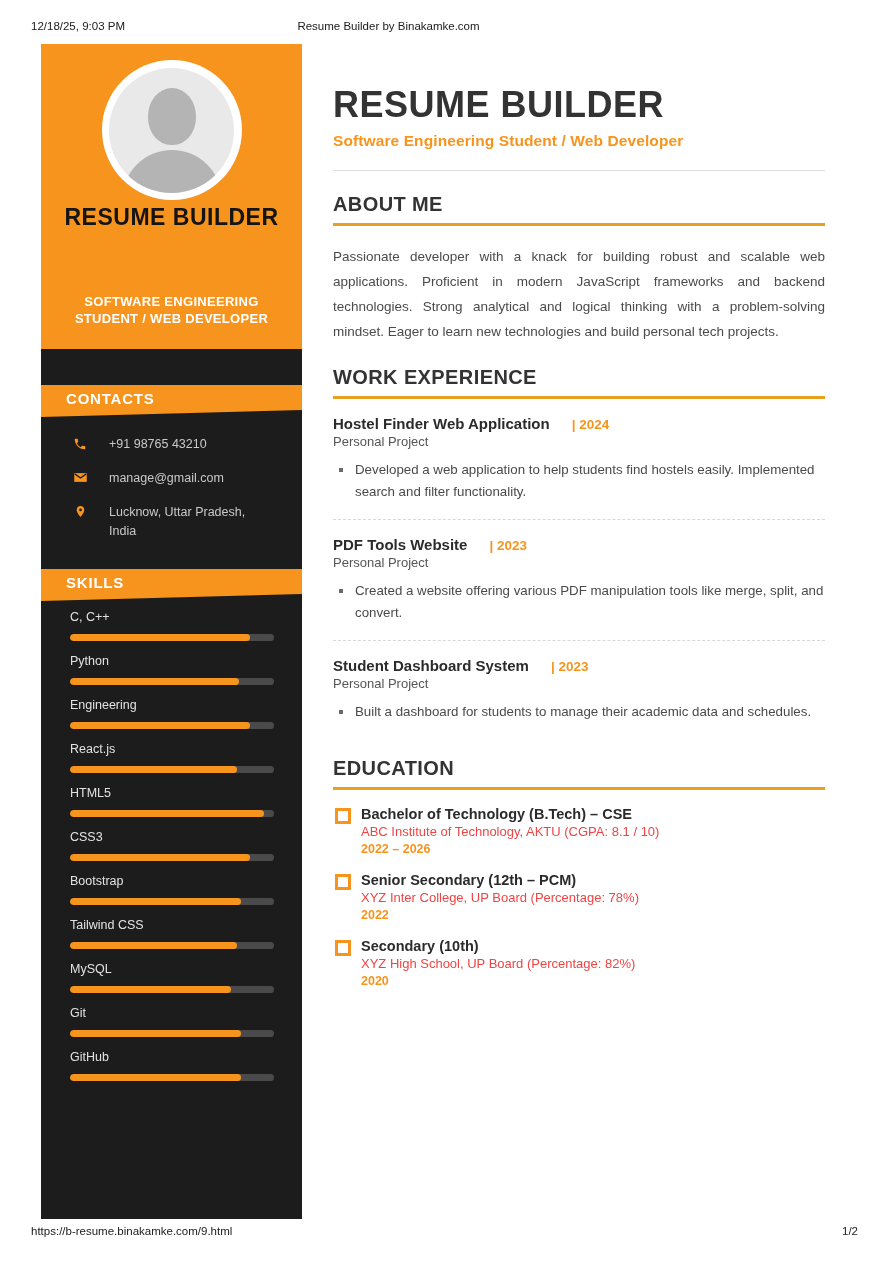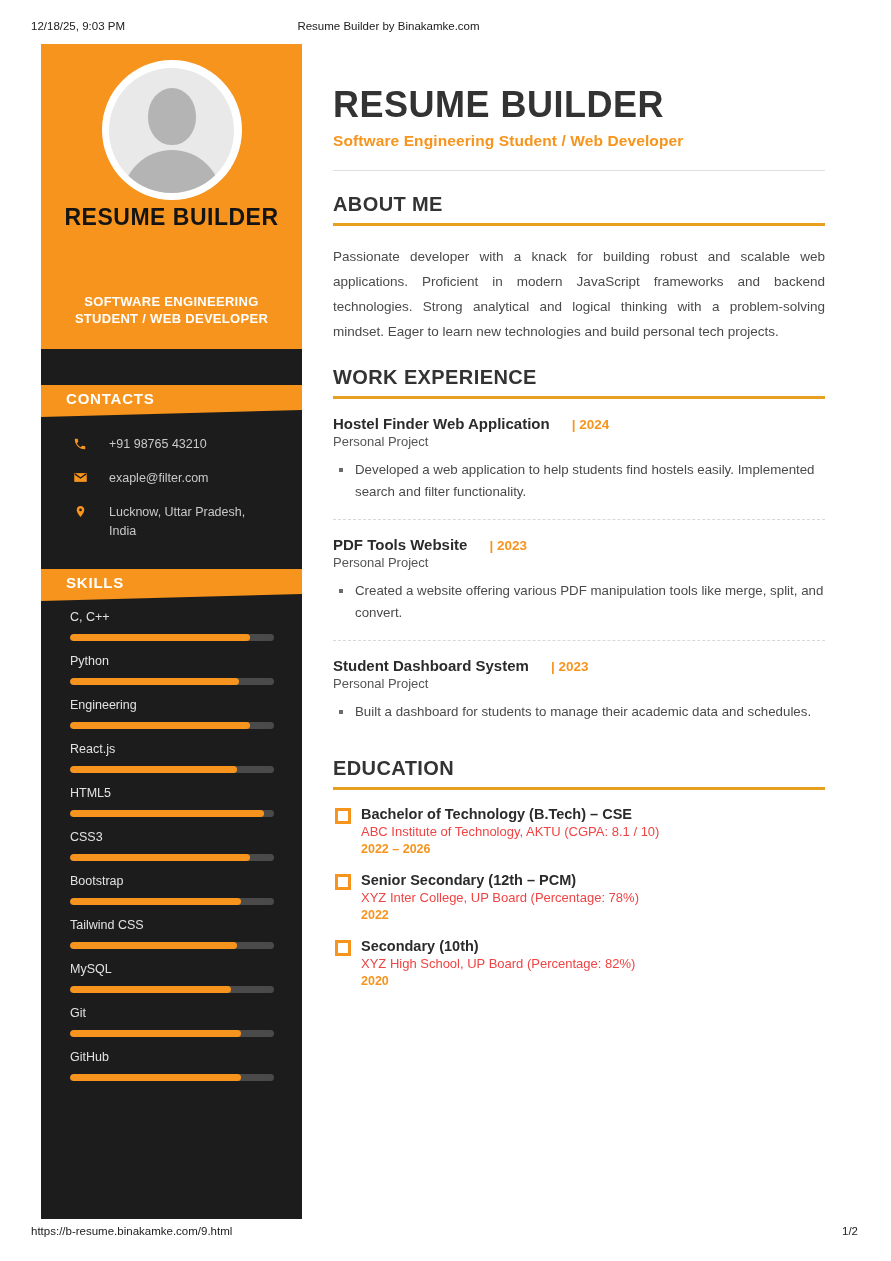--- a/index.html
+++ b/index.html
@@ -193,21 +193,21 @@
         </span>
         <span class="contact-txt">+91 98765 43210</span>
       </div>
       <div class="contact-row">
         <span class="contact-ico">
           <svg width="15" height="15" viewBox="0 0 24 24" fill="#F7941D">
               <path d="M2 5h20v14H2z" fill="#F7941D"></path>
               <path d="M2.8 6.2 12 12.8l9.2-6.6" stroke="#1c1c1c" stroke-width="2.1" fill="none"></path>
             </svg>
         </span>
-        <span class="contact-txt">exaple@filter.com</span>
+        <span class="contact-txt">manage@gmail.com</span>
       </div>
       <div class="contact-row">
         <span class="contact-ico">
           <svg width="13" height="15" viewBox="0 0 24 24" fill="#F7941D">
               <path d="M12 2C8.1 2 5 5.1 5 9c0 5.2 7 13 7 13s7-7.8 7-13c0-3.9-3.1-7-7-7zm0 9.5A2.5 2.5 0 1 1 12 6.5a2.5 2.5 0 0 1 0 5z"></path>
             </svg>
         </span>
         <span class="contact-txt">Lucknow, Uttar Pradesh, India</span>
       </div>
     </div>

